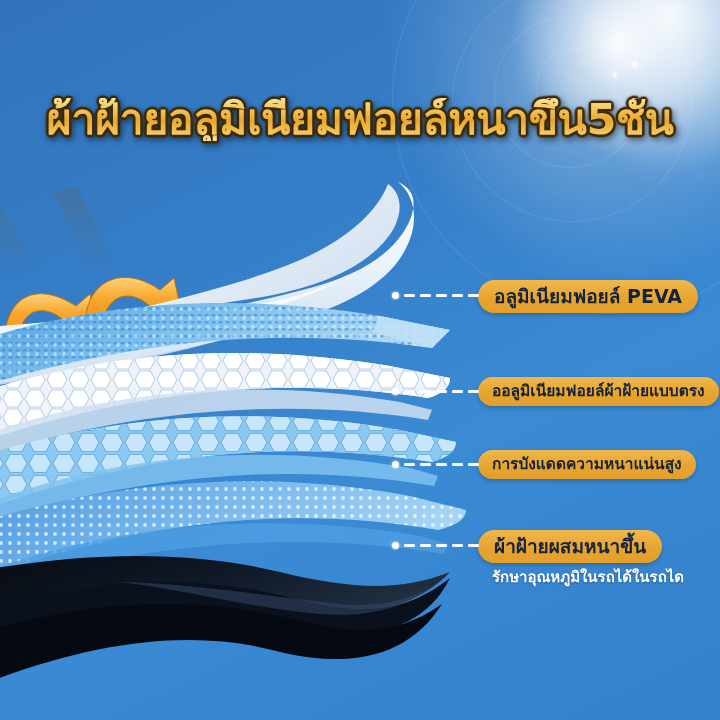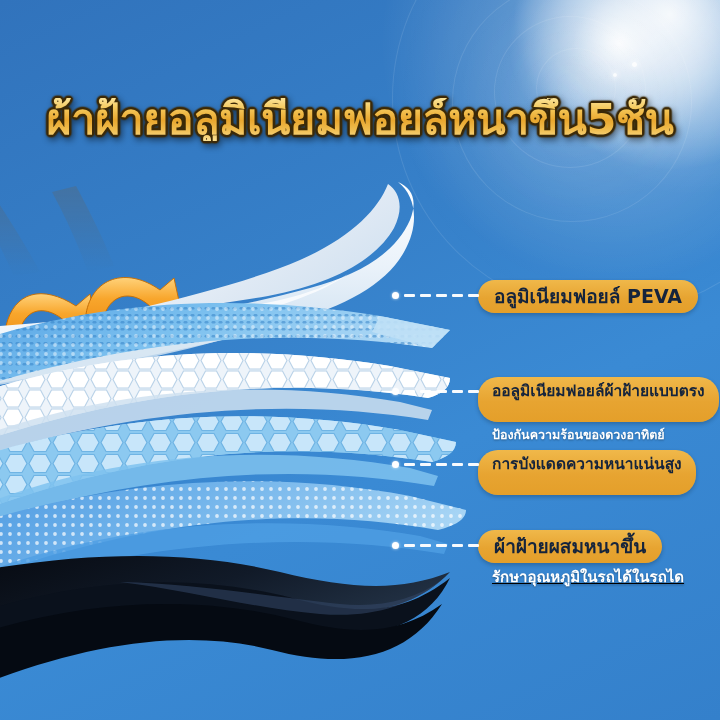--- a/index.html
+++ b/index.html
@@ -52,21 +52,21 @@
     background:linear-gradient(180deg,#f0b84a 0%,#e7a431 55%,#e49f2a 100%);
     border-radius:20px;
     padding:5px 16px 6px 16px;
     color:#15243c;
     font-weight:700;
     font-size:19px;
     line-height:1.18;
     white-space:nowrap;
     box-shadow:0 2px 4px rgba(0,0,0,.22);
   }
-  .pill.sm{font-size:15.5px;padding:5px 14px 22px 14px;}
+  .pill.sm{font-size:15.5px;padding:5px 14px 6px 14px;}
   .sub{
     color:#ffffff;font-weight:700;font-size:15px;line-height:1.2;
     margin-top:5px;padding-left:14px;white-space:nowrap;
     text-shadow:0 1px 2px rgba(0,0,0,.35);
   }
   .sub.xs{font-size:12.5px;}
 </style>
 </head>
 <body>
 
@@ -259,21 +259,20 @@
     <div class="lead" style="left:0;top:11px;">
       <span class="bullet"></span>
       <span class="dash"></span>
       <span class="dash"></span>
       <span class="dash"></span>
       <span class="dash"></span>
       <span class="dash"></span>
     </div>
     <div style="margin-left:86px;">
       <div class="pill sm">ออลูมิเนียมฟอยล์ผ้าฝ้ายแบบตรง</div>
-      <div class="sub xs">ป้องกันความร้อนของดวงอาทิตย์</div>
     </div>
   </div>
 
   <div class="callout" style="left:392px;top:450px;">
     <div class="lead" style="left:0;top:11px;">
       <span class="bullet"></span>
       <span class="dash"></span>
       <span class="dash"></span>
       <span class="dash"></span>
       <span class="dash"></span>
@@ -286,20 +285,20 @@
 
   <div class="callout" style="left:392px;top:530px;">
     <div class="lead" style="left:0;top:12px;">
       <span class="bullet"></span>
       <span class="dash"></span>
       <span class="dash"></span>
       <span class="dash"></span>
       <span class="dash"></span>
       <span class="dash"></span>
     </div>
-    <div style="margin-left:86px;text-decoration:underline;">
+    <div style="margin-left:86px;">
       <div class="pill">ผ้าฝ้ายผสมหนาขึ้น</div>
       <div class="sub">รักษาอุณหภูมิในรถได้ในรถได</div>
     </div>
   </div>
 
 
 </div>
 
 </body></html>

